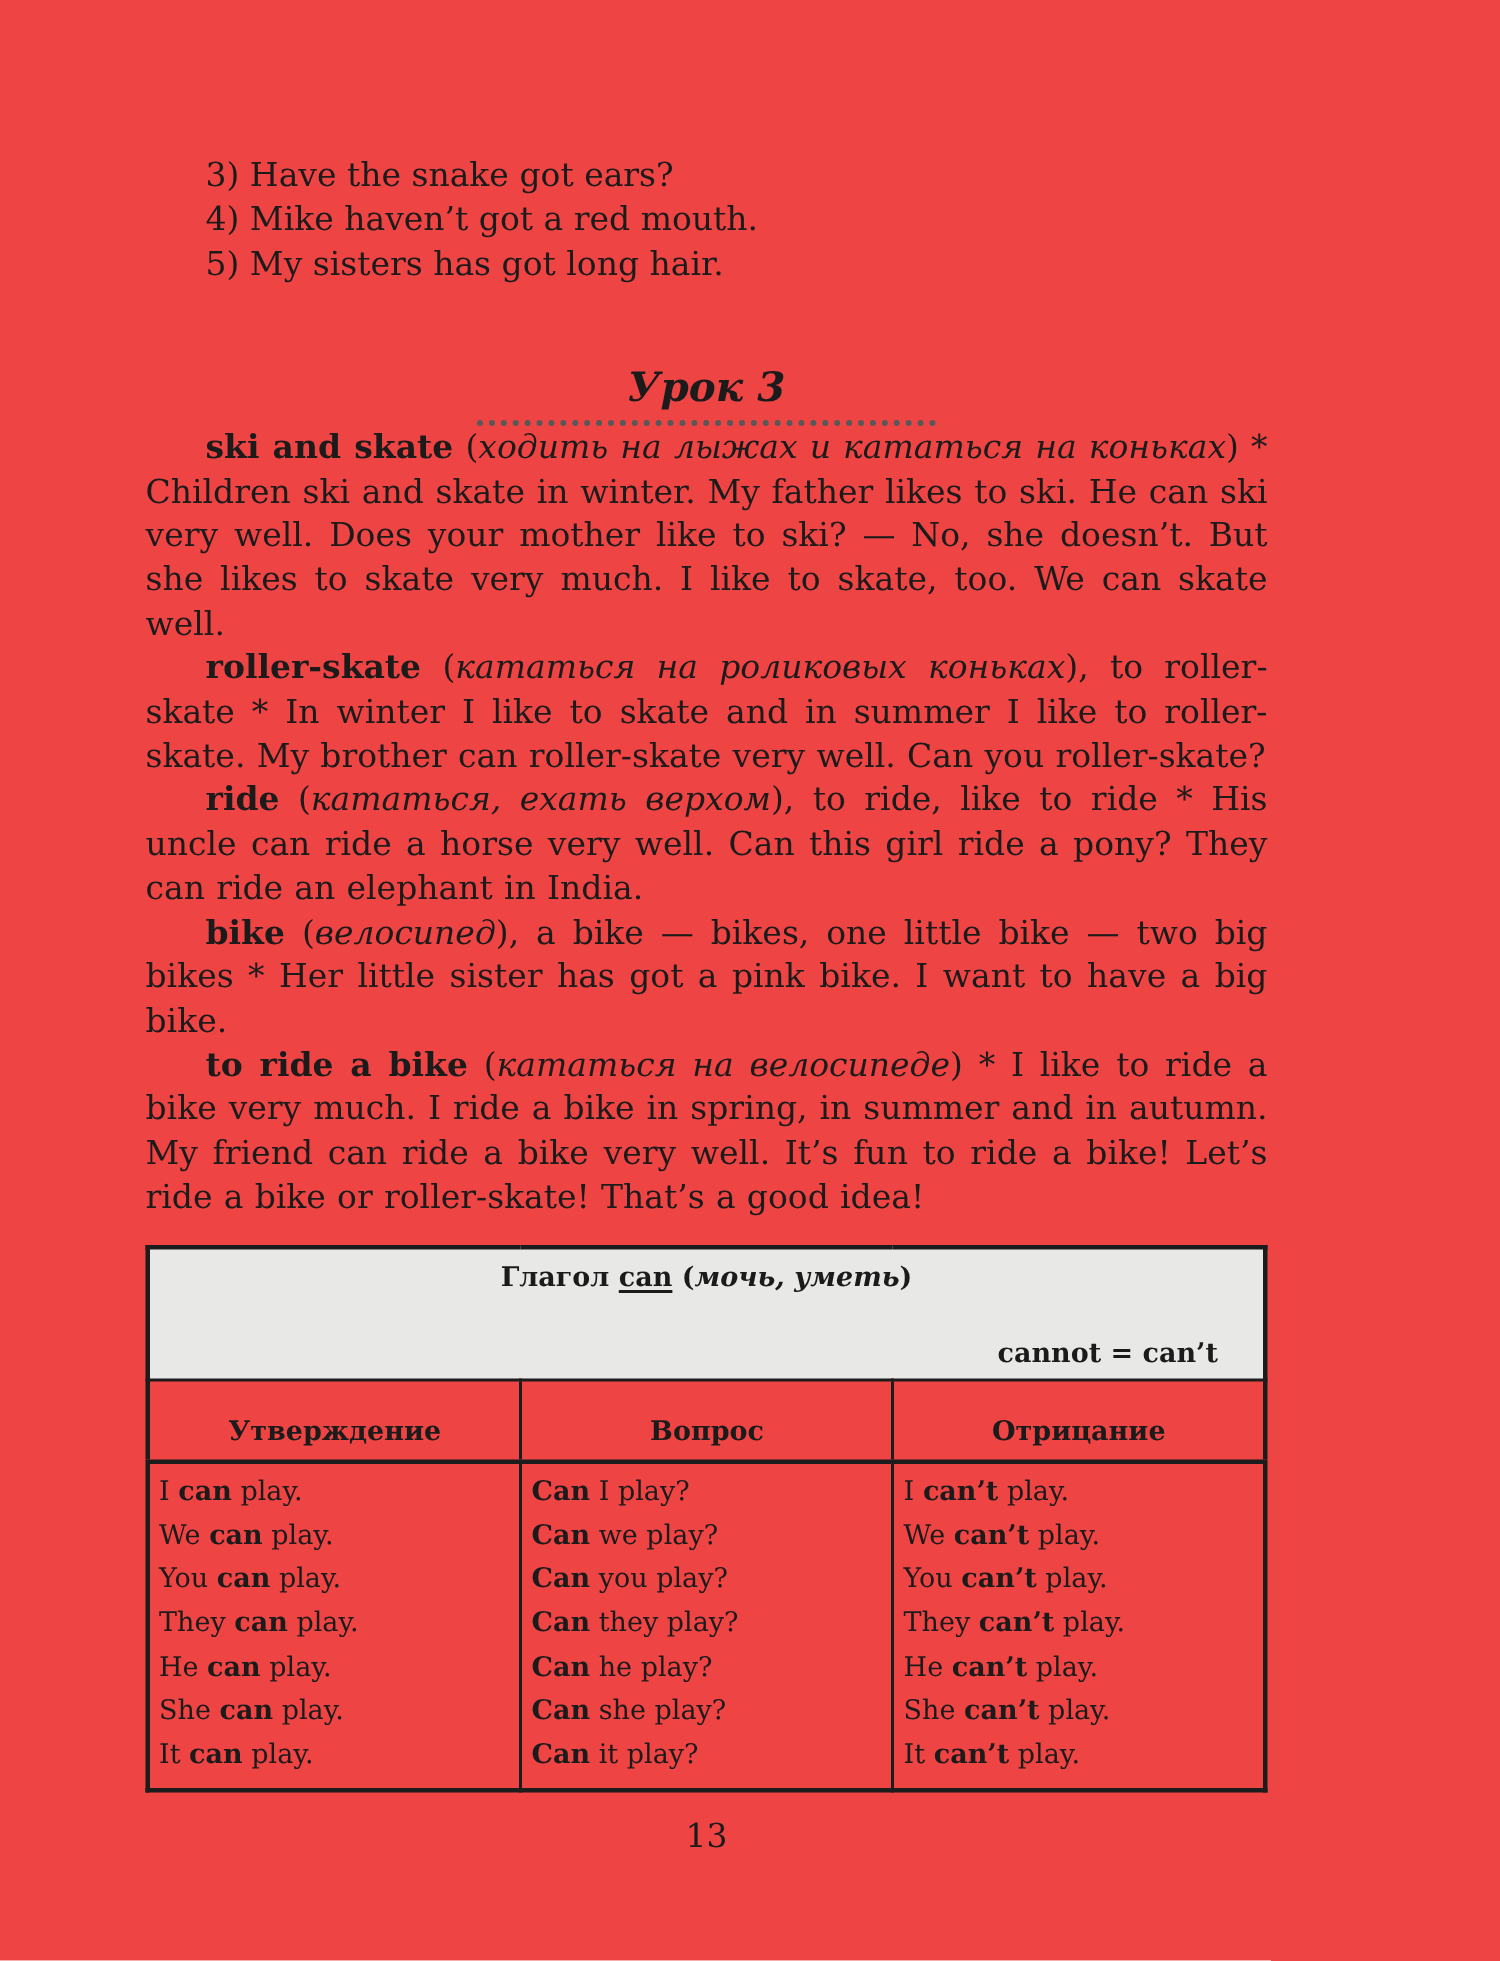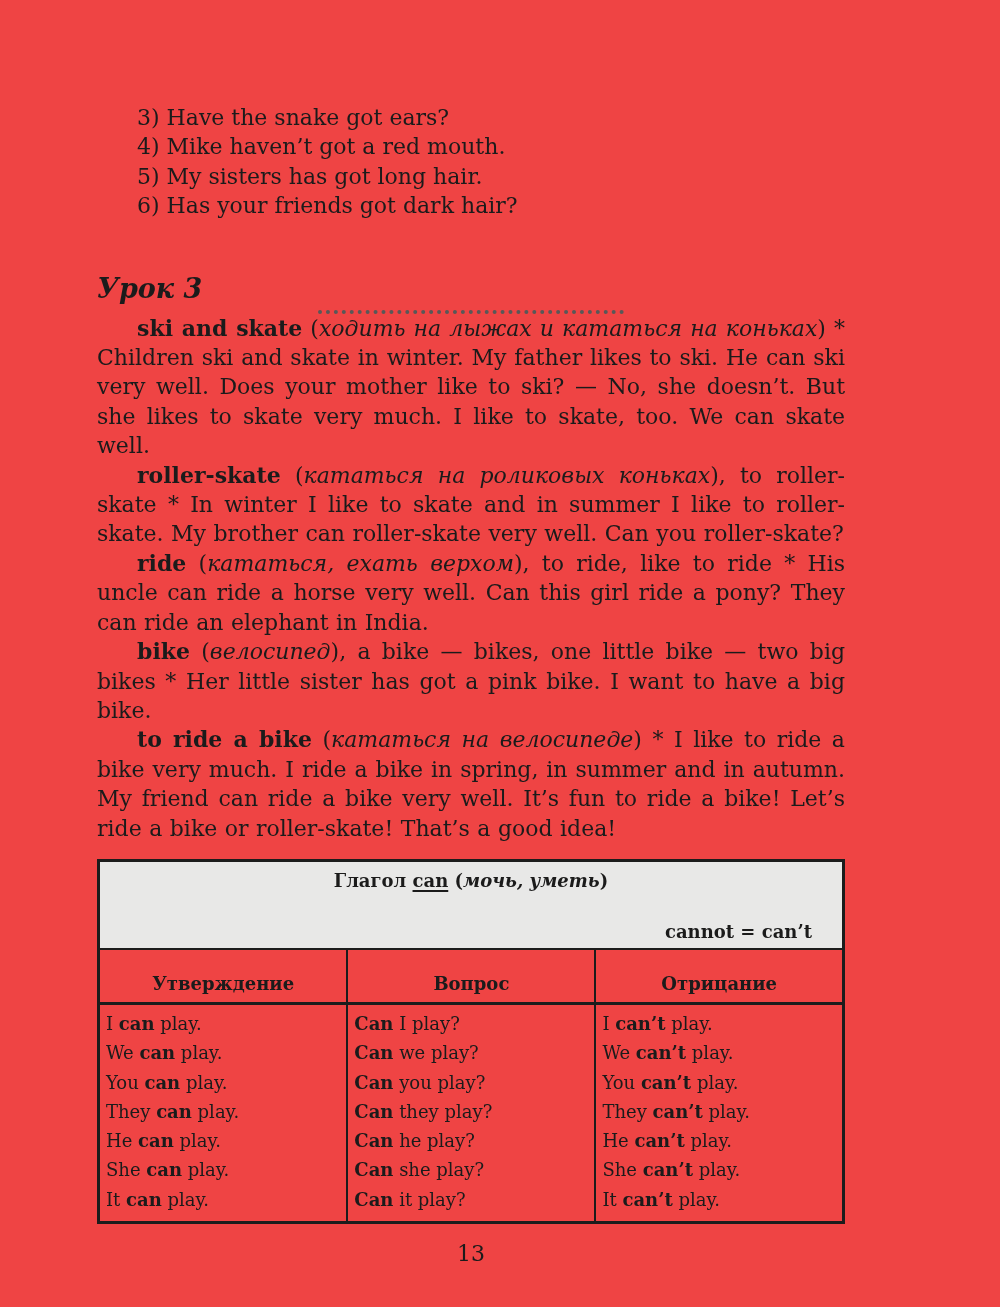--- a/index.html
+++ b/index.html
@@ -23,21 +23,21 @@
   }
   .b { font-weight: bold; }
   .i { font-style: italic; }
   .u { text-decoration: underline; text-underline-offset: 3px; text-decoration-thickness: 2px; }
 
   .ex-list { margin-top: 103px; padding-left: 40px; }
   .ex-line { white-space: nowrap; }
 
   .lesson-head {
     margin-top: 52px;
-    text-align: left;
+    text-align: center;
     font-weight: bold;
     font-style: italic;
     font-size: 27px;
     line-height: 32px;
   }
   .dot-rule {
     width: 306px;
     height: 0;
     margin: 5px auto 0 auto;
     border-bottom: 4px dotted #585858;
@@ -86,21 +86,20 @@
 </head>
 <body>
 
 <div class="sheet">
   <div class="content">
 
     <div class="ex-list">
       <div class="ex-line">3) Have the snake got ears?</div>
       <div class="ex-line">4) Mike haven’t got a red mouth.</div>
       <div class="ex-line">5) My sisters has got long hair.</div>
-      <div class="ex-line">6) Has your friends got dark hair?</div>
     </div>
 
     <div class="lesson-head">Урок 3</div>
     <div class="dot-rule"></div>
 
 
     <div class="para"><span class="b">ski and skate</span><span> (</span><span class="i">ходить на лыжах и кататься на коньках</span><span>) * Children ski and skate in winter. My father likes to ski. He can ski very well. Does your mother like to ski? — No, she doesn’t. But she likes to skate very much. I like to skate, too. We can skate well.</span></div>
     <div class="para"><span class="b">roller-skate</span><span> (</span><span class="i">кататься на роликовых коньках</span><span>), to roller-skate * In winter I like to skate and in summer I like to roller-skate. My brother can roller-skate very well. Can you roller-skate?</span></div>
     <div class="para"><span class="b">ride</span><span> (</span><span class="i">кататься, ехать верхом</span><span>), to ride, like to ride * His uncle can ride a horse very well. Can this girl ride a pony? They can ride an elephant in India.</span></div>
     <div class="para"><span class="b">bike</span><span> (</span><span class="i">велосипед</span><span>), a bike — bikes, one little bike — two big bikes * Her little sister has got a pink bike. I want to have a big bike.</span></div>

